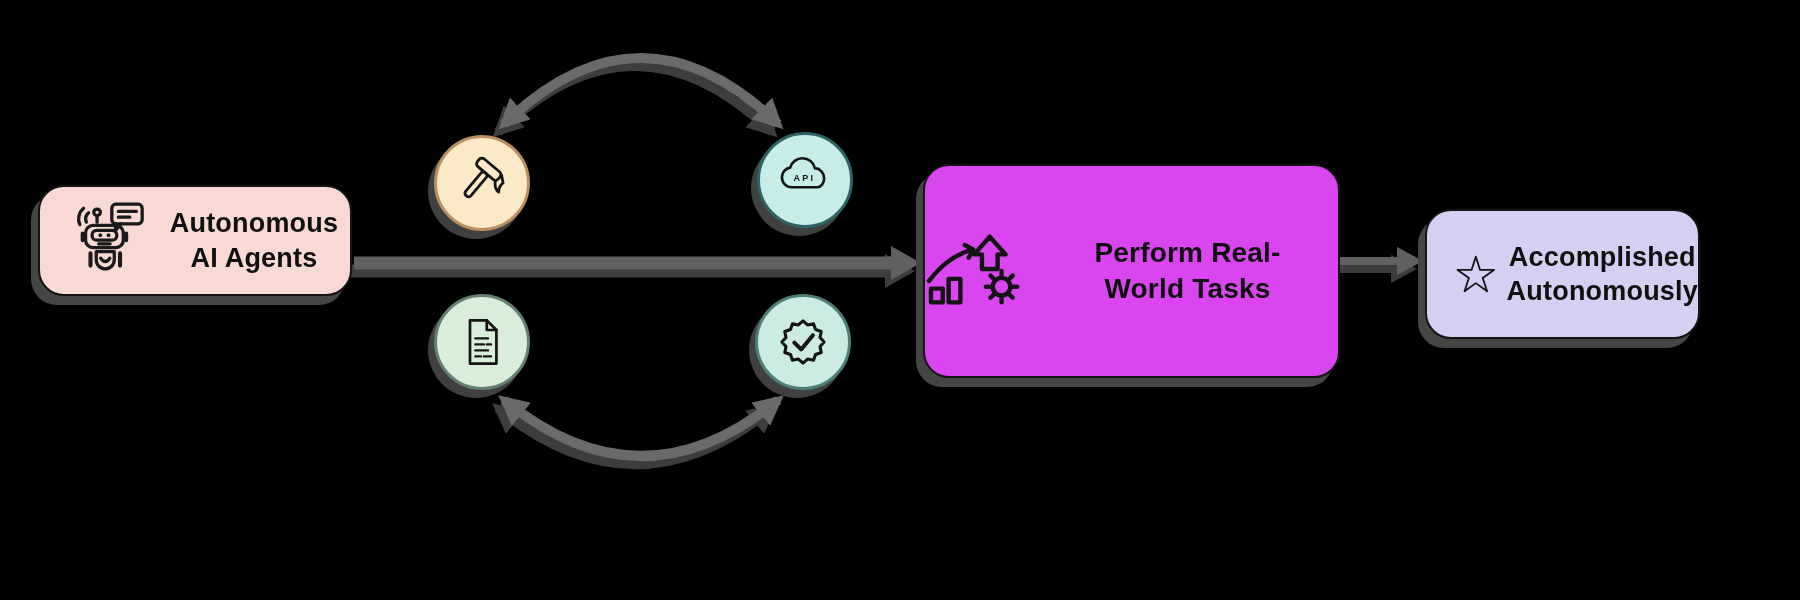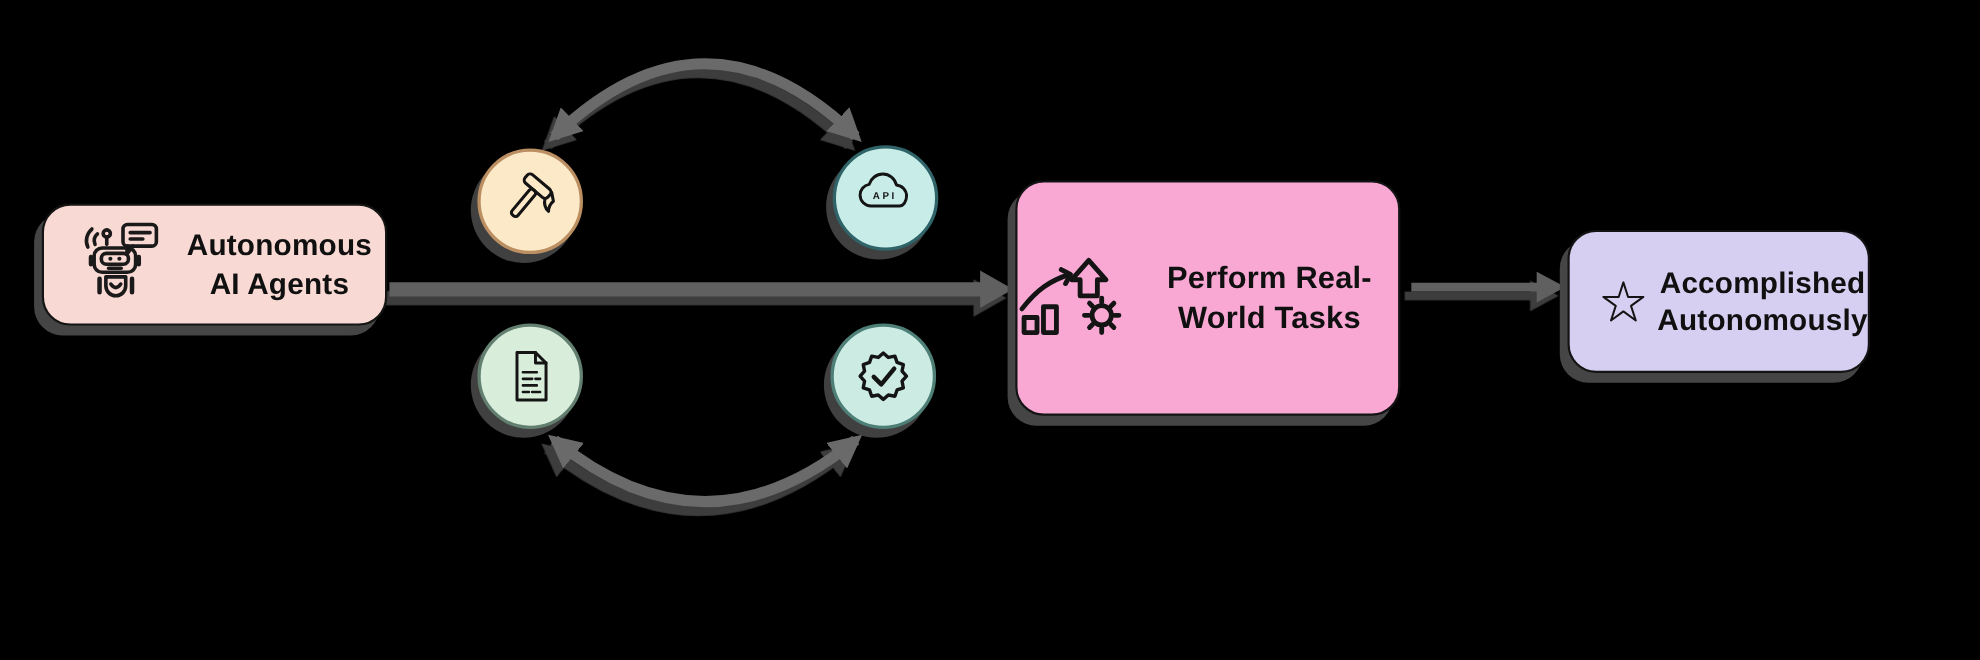--- a/index.html
+++ b/index.html
@@ -5,21 +5,21 @@
   html,body{margin:0;padding:0;background:#000;}
   .canvas{position:relative;width:1800px;height:600px;background:#000;overflow:hidden;
           font-family:"Liberation Sans",sans-serif;}
   .layer{position:absolute;left:0;top:0;pointer-events:none;
          filter:drop-shadow(-6px 8px 0px #3d3d3d);}
   .node{position:absolute;display:flex;align-items:center;box-sizing:border-box;
         border:2.5px solid #141414;border-radius:26px;box-shadow:-7px 9px 0 #454545;}
   .node-label{flex:1;text-align:center;color:#101010;font-weight:700;
               font-size:27px;line-height:1.27;white-space:pre-line;letter-spacing:.2px;}
   .agents-box{left:38px;top:185px;width:314px;height:111px;background:#f9d9d3;padding-left:30px;gap:6px;}
-  .tasks-box{left:923px;top:164px;width:350px;height:214px;background:#f9a8d4;gap:4px;}
+  .tasks-box{left:923px;top:164px;width:417px;height:214px;background:#d946ef;gap:4px;}
   .tasks-box .node-label{font-size:28px;}
   .outcome-box{left:1425px;top:209px;width:275px;height:130px;background:#d7cff1;padding-left:26px;gap:8px;}
   .badge{position:absolute;width:96px;height:96px;border-radius:50%;box-sizing:border-box;
          display:flex;align-items:center;justify-content:center;box-shadow:-6px 8px 0 #404040;text-align:center;}
   .badge-tools{left:434px;top:135px;background:#fce9c8;border:3px solid #bb8f62;}
   .badge-api{left:757px;top:132px;background:#c8ece8;border:3px solid #2f6368;}
   .badge-document{left:434px;top:294px;background:#d8edda;border:3px solid #627f70;}
   .badge-verified{left:755px;top:294px;background:#ccece3;border:3px solid #4e7f77;}
   .icon{display:block;}
   .cloud-label{font-family:"Liberation Sans",sans-serif;font-weight:600;font-size:13.5px;

